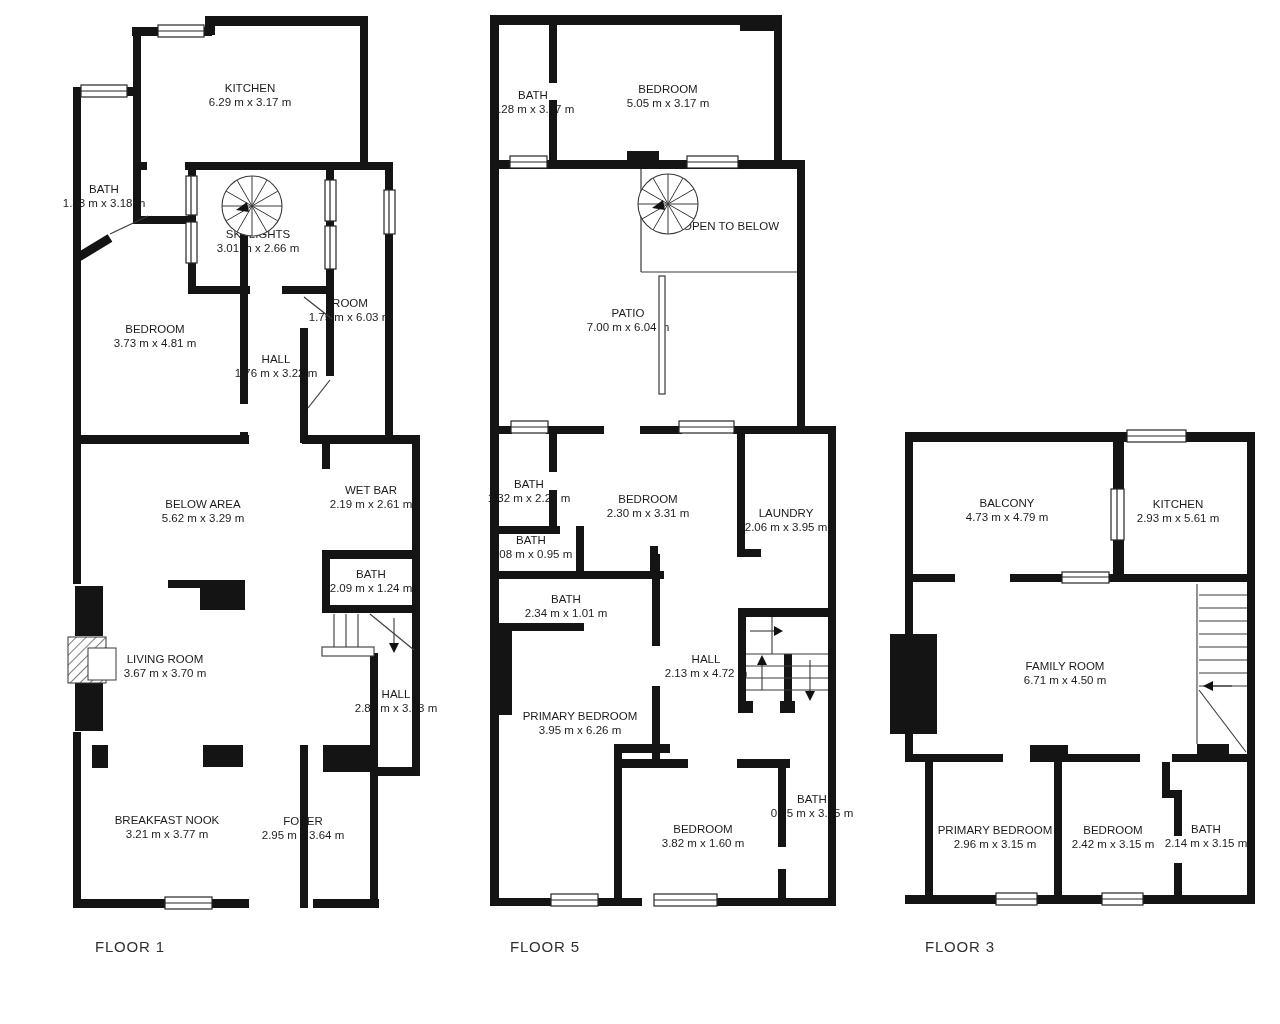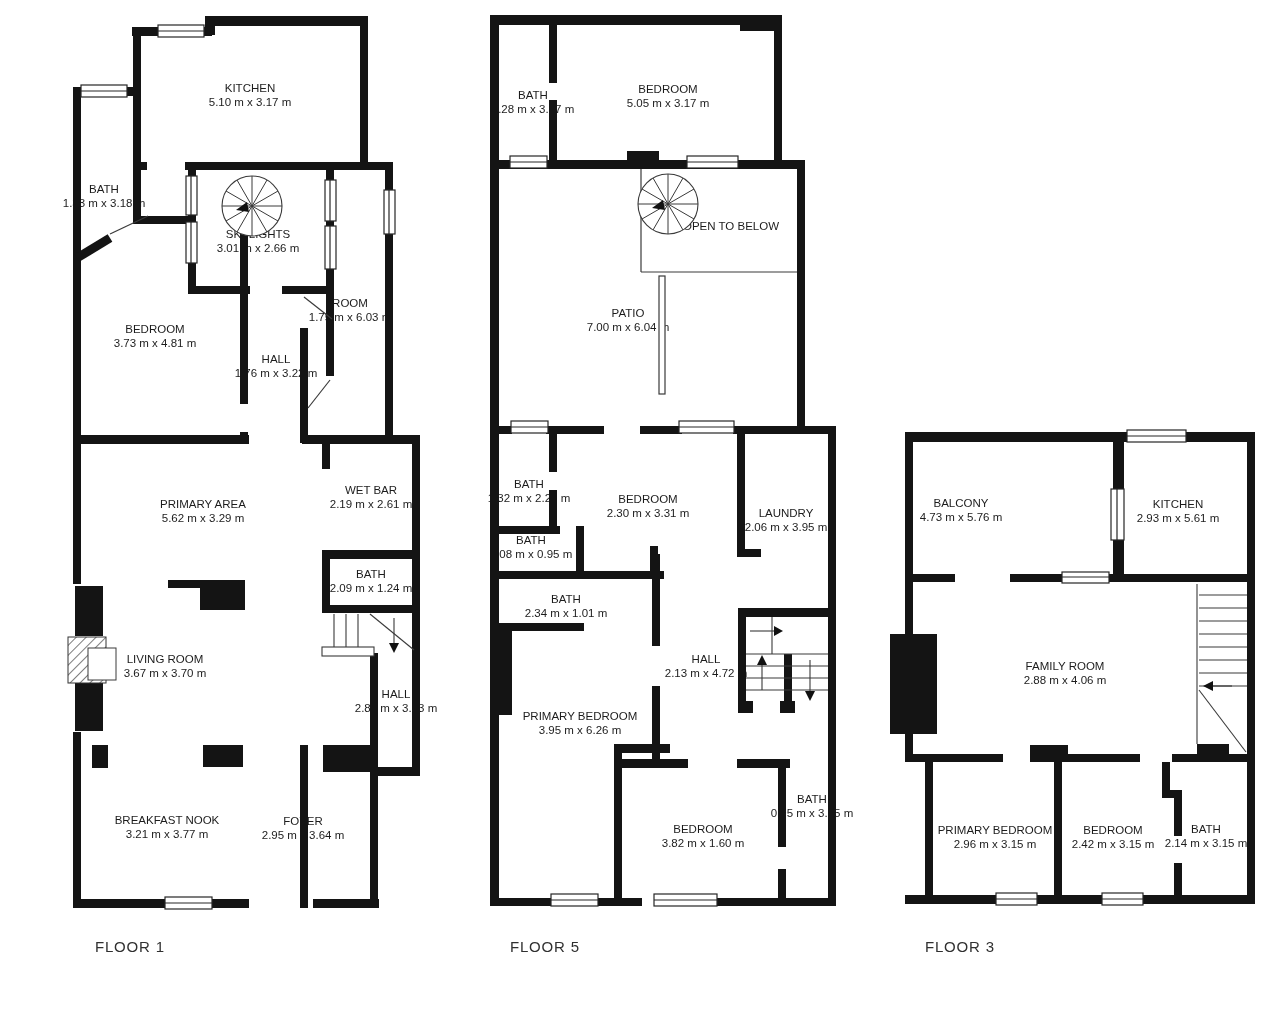--- a/index.html
+++ b/index.html
@@ -11,21 +11,21 @@
   .floor-title{position:absolute;z-index:1;font-size:15px;color:#303030;letter-spacing:.8px;}
   svg.overlay{position:absolute;left:0;top:0;z-index:2;pointer-events:none;}
 </style>
 </head>
 <body>
 
 <div class="plan">
 
   <div class="lbl" style="left:250px;top:95px">
       <span class="nm">KITCHEN</span>
-      <span class="dm">5.10 m x 3.17 m</span>
+      <span class="dm">6.29 m x 3.17 m</span>
     </div>
   <div class="lbl" style="left:104px;top:196px">
       <span class="nm">BATH</span>
       <span class="dm">1.33 m x 3.18 m</span>
     </div>
   <div class="lbl" style="left:258px;top:241px">
       <span class="nm">SKYLIGHTS</span>
       <span class="dm">3.01 m x 2.66 m</span>
     </div>
   <div class="lbl" style="left:155px;top:336px">
@@ -34,21 +34,21 @@
     </div>
   <div class="lbl" style="left:276px;top:366px">
       <span class="nm">HALL</span>
       <span class="dm">1.76 m x 3.22 m</span>
     </div>
   <div class="lbl" style="left:350px;top:310px">
       <span class="nm">ROOM</span>
       <span class="dm">1.75 m x 6.03 m</span>
     </div>
   <div class="lbl" style="left:203px;top:511px">
-      <span class="nm">PRIMARY AREA</span>
+      <span class="nm">BELOW AREA</span>
       <span class="dm">5.62 m x 3.29 m</span>
     </div>
   <div class="lbl" style="left:371px;top:497px">
       <span class="nm">WET BAR</span>
       <span class="dm">2.19 m x 2.61 m</span>
     </div>
   <div class="lbl" style="left:371px;top:581px">
       <span class="nm">BATH</span>
       <span class="dm">2.09 m x 1.24 m</span>
     </div>
@@ -114,31 +114,31 @@
     </div>
   <div class="lbl" style="left:703px;top:836px">
       <span class="nm">BEDROOM</span>
       <span class="dm">3.82 m x 1.60 m</span>
     </div>
   <div class="lbl" style="left:812px;top:806px">
       <span class="nm">BATH</span>
       <span class="dm">0.95 m x 3.05 m</span>
     </div>
 
-  <div class="lbl" style="left:961px;top:510px">
+  <div class="lbl" style="left:1007px;top:510px">
       <span class="nm">BALCONY</span>
-      <span class="dm">4.73 m x 5.76 m</span>
+      <span class="dm">4.73 m x 4.79 m</span>
     </div>
   <div class="lbl" style="left:1178px;top:511px">
       <span class="nm">KITCHEN</span>
       <span class="dm">2.93 m x 5.61 m</span>
     </div>
   <div class="lbl" style="left:1065px;top:673px">
       <span class="nm">FAMILY ROOM</span>
-      <span class="dm">2.88 m x 4.06 m</span>
+      <span class="dm">6.71 m x 4.50 m</span>
     </div>
   <div class="lbl" style="left:995px;top:837px">
       <span class="nm">PRIMARY BEDROOM</span>
       <span class="dm">2.96 m x 3.15 m</span>
     </div>
   <div class="lbl" style="left:1113px;top:837px">
       <span class="nm">BEDROOM</span>
       <span class="dm">2.42 m x 3.15 m</span>
     </div>
   <div class="lbl" style="left:1206px;top:836px">

